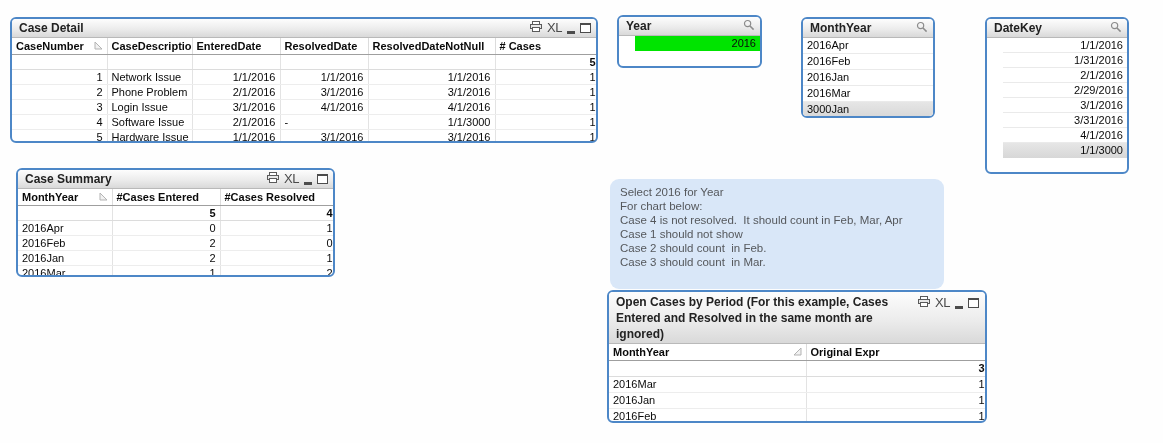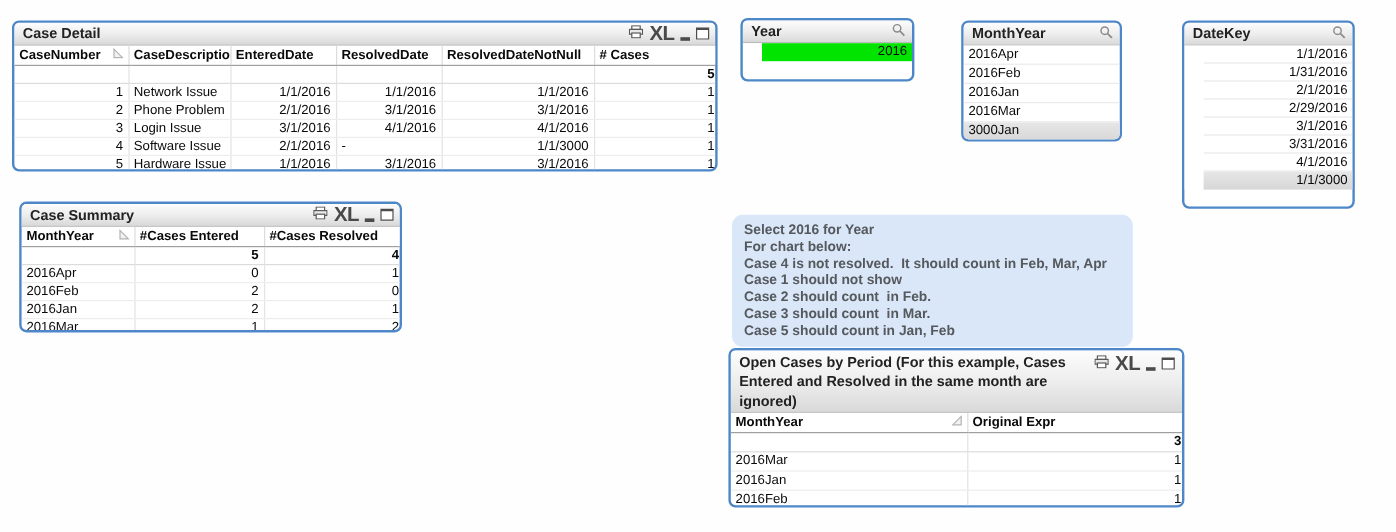--- a/index.html
+++ b/index.html
@@ -12,21 +12,21 @@
   .caption{display:flex;align-items:center;box-sizing:border-box;height:19px;
     padding:0 5px 0 7px;background:linear-gradient(#fdfdfd,#ececec 55%,#d9d9d9);
     border-bottom:1px solid #b9b9b9;font-size:12px;font-weight:bold;color:#222;
     white-space:nowrap;}
   .caption .icons{margin-left:auto;display:flex;align-items:center;gap:5px;}
 
   .cap-multiline{height:52px;align-items:flex-start;padding-top:2px;position:relative;}
   .cap-multiline .cap-text{width:288px;white-space:normal;line-height:16px;}
   .cap-multiline .icons{position:absolute;top:4px;right:6px;margin-left:0;}
 
-  .xl-label{font-size:17px;font-weight:bold;color:#4a4a4a;letter-spacing:-0.5px;line-height:10px;}
+  .xl-label{font-size:13px;font-weight:normal;color:#4a4a4a;letter-spacing:-0.5px;line-height:10px;}
   .min-icon{display:inline-block;width:8px;height:3px;background:#4c4c4c;margin-top:8px;}
   .max-icon{display:inline-block;width:9px;height:7px;border:1px solid #4c4c4c;border-top-width:2px;background:#fff;}
 
   table{width:100%;border-collapse:collapse;table-layout:fixed;font-size:11px;color:#0a0a0a;}
   th{font-weight:bold;text-align:left;height:16px;padding:0 4px;
      border-right:1px solid #dcdcdc;border-bottom:1px solid #9f9f9f;
      white-space:nowrap;overflow:hidden;background:#ffffff;}
   th .hwrap{display:flex;align-items:flex-start;}
   th .sp{flex:1;}
   td{height:14px;line-height:14px;padding:0 4px;border-right:1px solid #e3e3e3;
@@ -41,21 +41,21 @@
      font-size:11px;color:#0a0a0a;border-bottom:1px solid #eaeaea;
      white-space:nowrap;overflow:hidden;}
   .lb-item:last-child{border-bottom:none;}
   .lb-item.sel{background:#00e400;}
   .lb-item.exc{background:linear-gradient(#e6e6e6,#d7d7d7);}
   .lb-right .lb-item{text-align:right;margin-left:16px;}
   .lb-year .lb-item{height:15px;}
 
   .note{position:absolute;box-sizing:border-box;background:#d9e7f8;border-radius:9px;
      padding:6px 10px;font-size:11.5px;color:#55585c;line-height:14px;}
-  .note div{white-space:pre-wrap;font-weight:bold;}
+  .note div{white-space:pre-wrap;}
 </style>
 </head>
 <body>
 
 <div class="canvas">
 
   <div class="qv-obj" style="left:10px;top:17px;width:588px;height:126px;">
     <div class="caption">
       <span class="cap-text">Case Detail</span>
       <span class="icons">
@@ -266,21 +266,20 @@
       </table>
   </div>
 
   <div class="note" style="left:610px;top:179px;width:334px;height:110px;">
     <div>Select 2016 for Year</div>
     <div>For chart below:</div>
     <div>Case 4 is not resolved.  It should count in Feb, Mar, Apr</div>
     <div>Case 1 should not show</div>
     <div>Case 2 should count  in Feb.</div>
     <div>Case 3 should count  in Mar.</div>
-    <div>Case 5 should count in Jan, Feb</div>
   </div>
 
   <div class="qv-obj" style="left:607px;top:290px;width:380px;height:133px;">
     <div class="caption cap-multiline">
       <span class="cap-text">Open Cases by Period (For this example, Cases Entered and Resolved in the same month are ignored)</span>
       <span class="icons">
         <span><svg width="12" height="11" viewBox="0 0 12 11">
               <rect x="2.5" y="0.5" width="7" height="3" fill="#fff" stroke="#5a5a5a"></rect>
               <rect x="0.5" y="3.5" width="11" height="4" fill="#e8e8e8" stroke="#5a5a5a"></rect>
               <rect x="2.5" y="6.5" width="7" height="4" fill="#fff" stroke="#5a5a5a"></rect>

